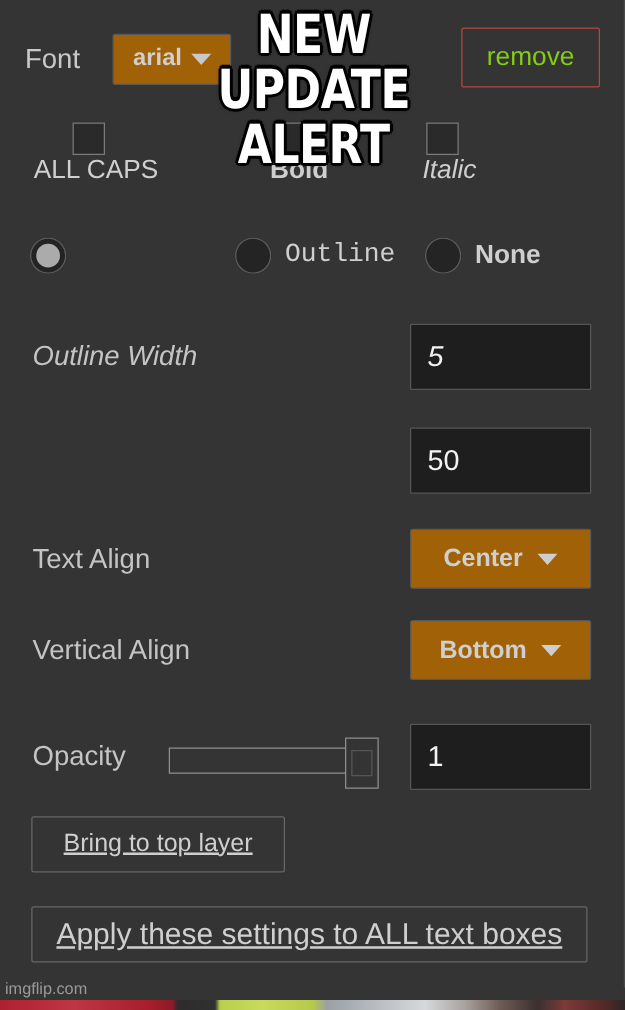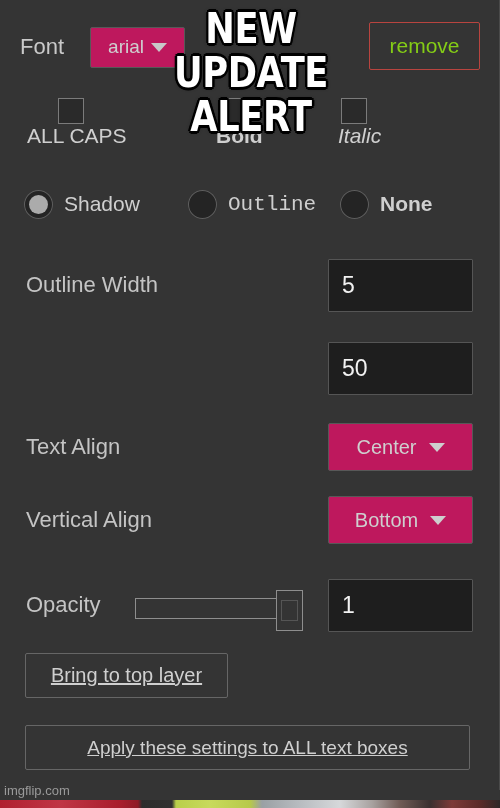--- a/index.html
+++ b/index.html
@@ -43,25 +43,26 @@
   
   .font-row { left: 20px; top: 24px; width: 460px; height: 46px; }
   .font-label { font-size: 22px; color: #c9c9c9; margin-right: 26px; }
 
   .select {
     display: inline-flex;
     align-items: center;
     justify-content: center;
     gap: 9px;
     border: 1px solid #585858;
-    background: #be185d;
+    background: #a16207;
     color: #cfcfcf;
     border-radius: 2px;
     box-sizing: border-box;
     cursor: pointer;
+    font-weight: bold;
   }
   .select .caret {
     width: 0; height: 0;
     border-left: 8px solid transparent;
     border-right: 8px solid transparent;
     border-top: 9px solid #c8c8c8;
     display: inline-block;
   }
 
   .font-select {
@@ -203,21 +204,21 @@
     font-family: "Liberation Sans", sans-serif;
     border-radius: 2px;
     display: flex;
     align-items: center;
     justify-content: center;
     cursor: pointer;
     box-sizing: border-box;
     text-decoration: underline;
   }
   .btn-top { left: 25px; top: 653px; width: 203px; height: 45px; }
-  .btn-apply { left: 25px; top: 725px; width: 445px; height: 45px; font-size: 19px; }
+  .btn-apply { left: 25px; top: 725px; width: 445px; height: 45px; font-size: 24px; }
 
   
   .meme {
     position: absolute;
     left: 86px; top: 6px;
     width: 330px;
     text-align: center;
     color: #fff;
     font-family: "DejaVu Sans", sans-serif;
     font-weight: bold;
@@ -283,33 +284,32 @@
       </span>
       <span class="check-item" style="left:318px;">
         <span class="checkbox"></span>
         <span class="check-label i">Italic</span>
       </span>
     </div>
 
     <div class="row radio-row">
       <span class="radio-item" style="left:4px;">
         <span class="radio checked"></span>
-        <span class="radio-label">Shadow</span>
       </span>
       <span class="radio-item" style="left:168px;font-family:Liberation Mono, monospace;">
         <span class="radio"></span>
         <span class="radio-label">Outline</span>
       </span>
       <span class="radio-item" style="left:320px;font-weight:bold;">
         <span class="radio"></span>
         <span class="radio-label">None</span>
       </span>
     </div>
 
-    <div class="row field-row" style="top:258px;">
+    <div class="row field-row" style="top:258px;font-style:italic;">
       <span class="field-label">Outline Width</span>
       <span class="textbox">5</span>
     </div>
 
     <div class="row field-row" style="top:341px;">
       <span class="textbox">50</span>
     </div>
 
     <div class="row drop-row" style="top:423px;">
       <span class="field-label">Text Align</span>

